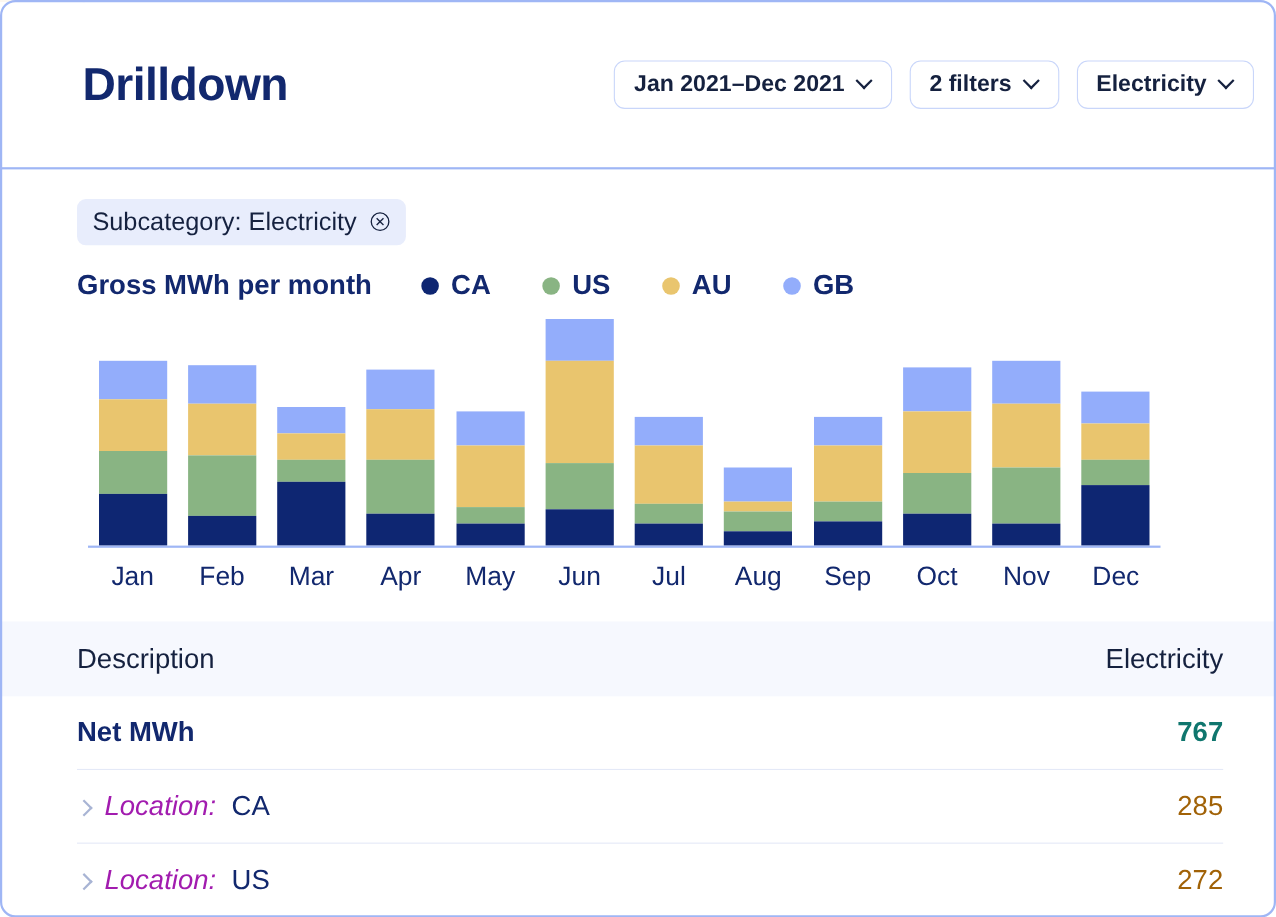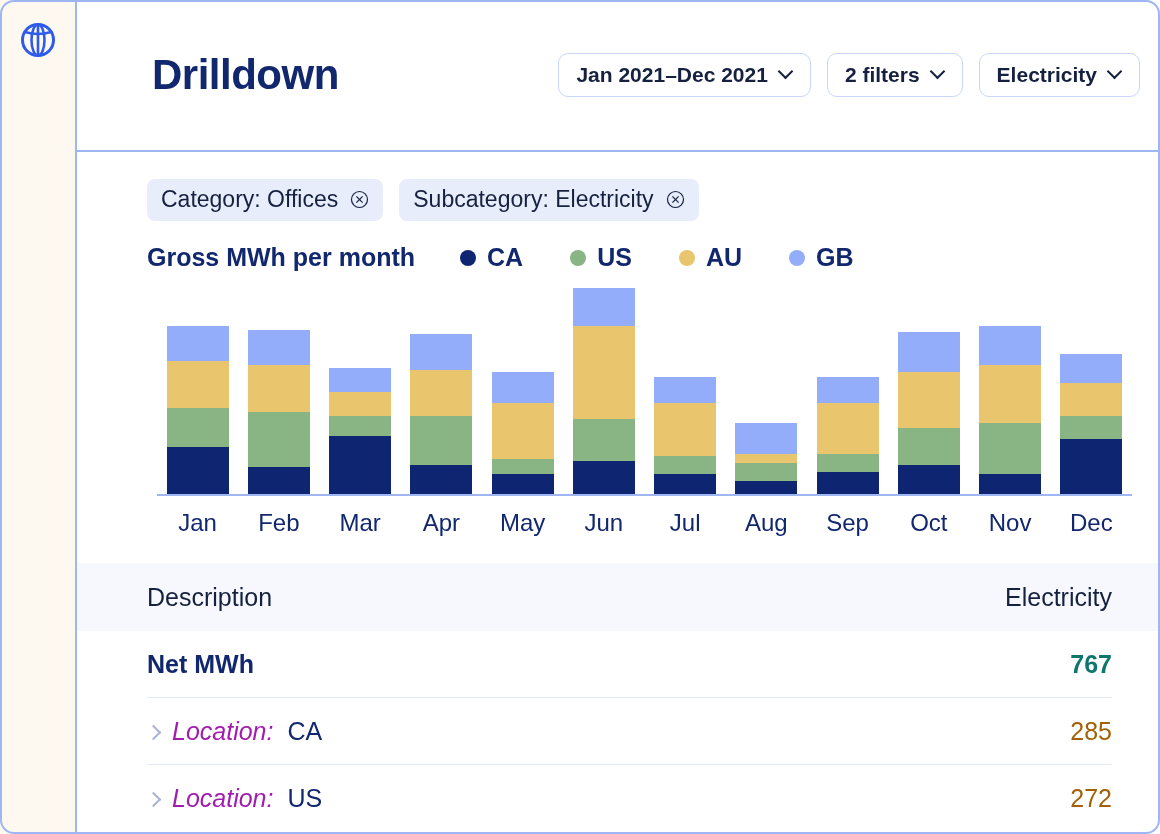--- a/index.html
+++ b/index.html
@@ -13,20 +13,21 @@
     font-family: "Liberation Sans", sans-serif;
     overflow: hidden;
   }
 
   #app {
     position: relative;
     width: 1160px;
     height: 834px;
     display: flex;
     background: #ffffff;
+    flex-direction: column;
   }
 
   
   .sidebar {
     width: 77px;
     min-width: 77px;
     height: 834px;
     background: #FDF8F0;
     border-right: 2px solid #9FB6F5;
     box-sizing: border-box;
@@ -349,30 +350,20 @@
         <div class="dropdown">
           <span>Electricity</span>
           <span class="chev"></span>
         </div>
       </div>
     </div>
 
     <div class="body-area">
 
       <div class="chips">
-        <div class="chip">
-          <span>Category: Offices</span>
-          <span class="chip-x">
-            <svg width="19" height="19" viewBox="0 0 19 19">
-              <circle cx="9.5" cy="9.5" r="8" fill="none" stroke="#15213F" stroke-width="1.2"></circle>
-              <line x1="6.4" y1="6.4" x2="12.6" y2="12.6" stroke="#15213F" stroke-width="1.2"></line>
-              <line x1="12.6" y1="6.4" x2="6.4" y2="12.6" stroke="#15213F" stroke-width="1.2"></line>
-            </svg>
-          </span>
-        </div>
         <div class="chip">
           <span>Subcategory: Electricity</span>
           <span class="chip-x">
             <svg width="19" height="19" viewBox="0 0 19 19">
               <circle cx="9.5" cy="9.5" r="8" fill="none" stroke="#15213F" stroke-width="1.2"></circle>
               <line x1="6.4" y1="6.4" x2="12.6" y2="12.6" stroke="#15213F" stroke-width="1.2"></line>
               <line x1="12.6" y1="6.4" x2="6.4" y2="12.6" stroke="#15213F" stroke-width="1.2"></line>
             </svg>
           </span>
         </div>

